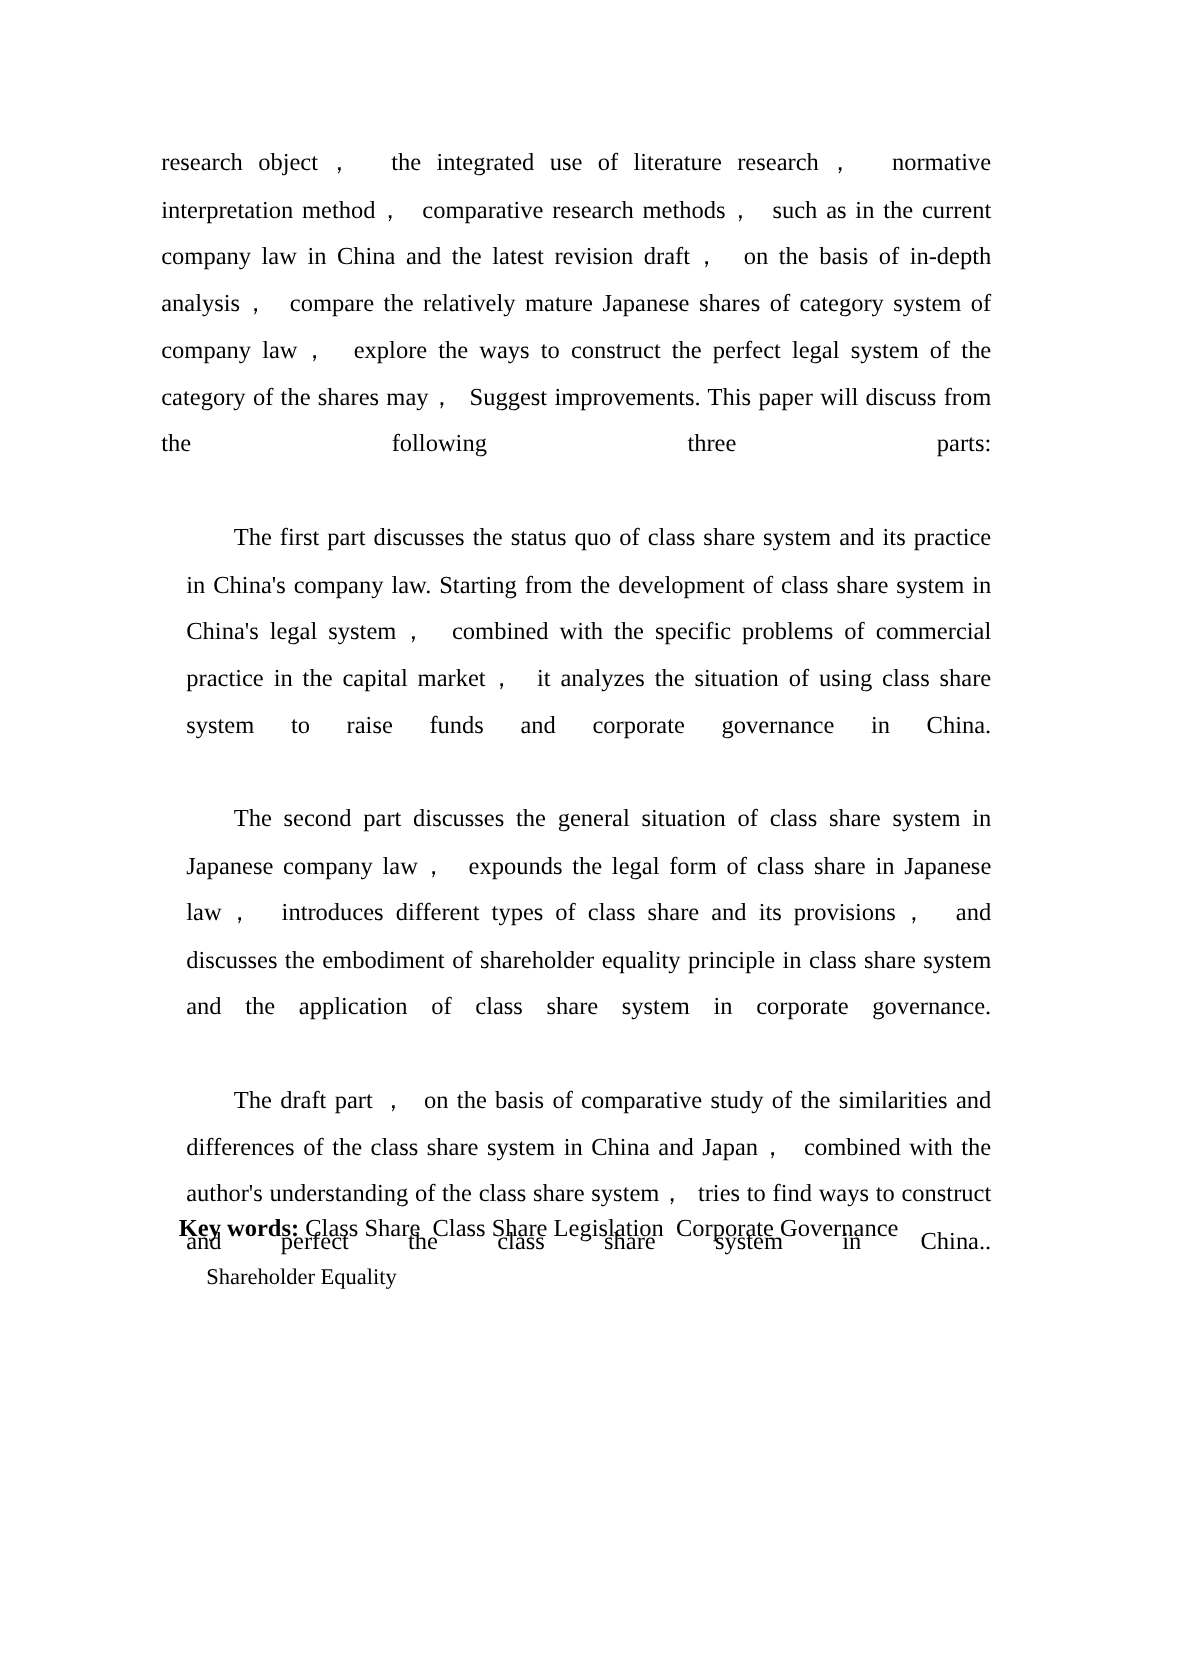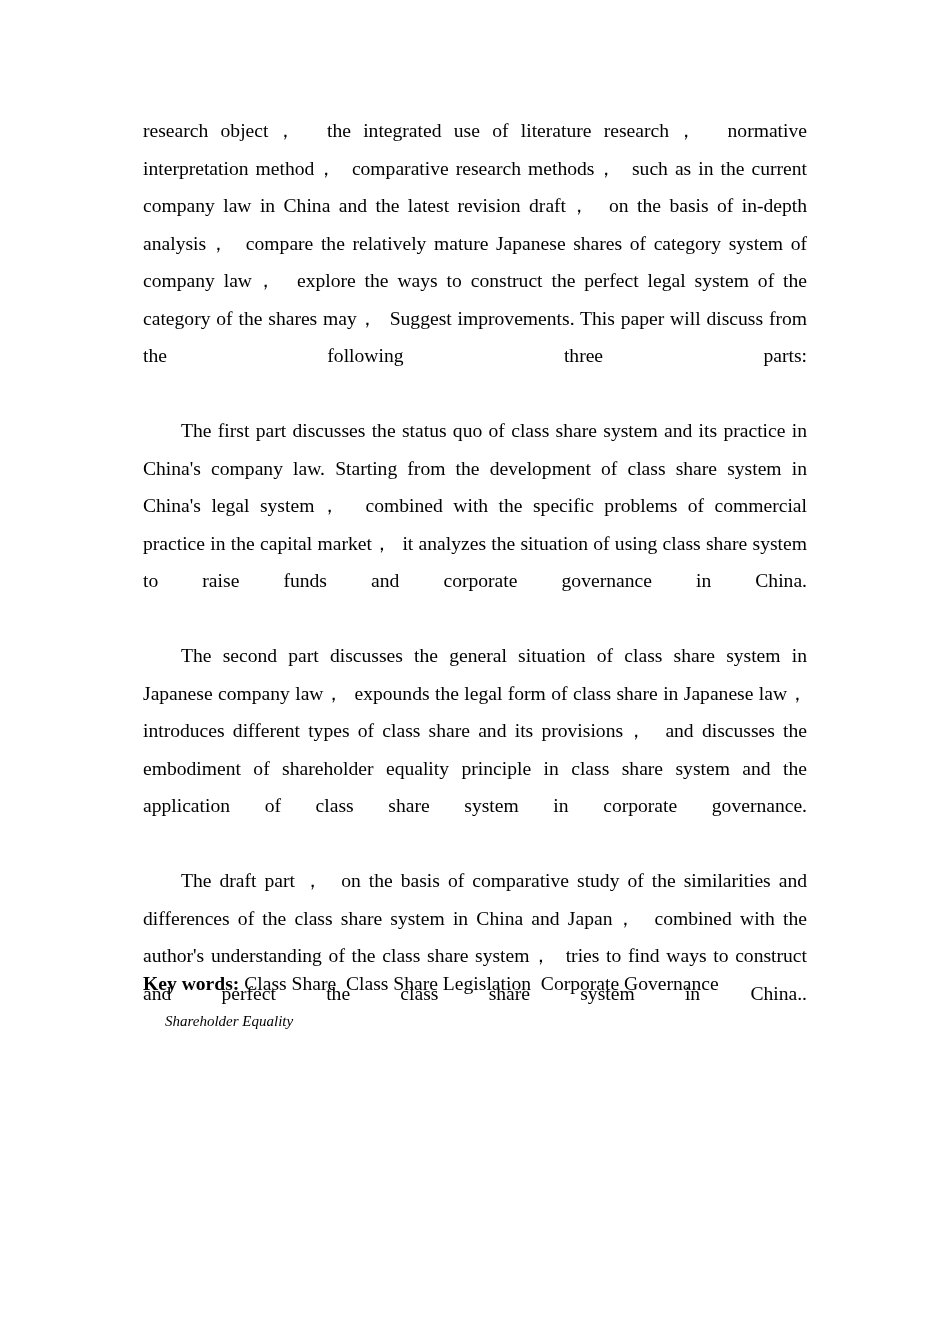--- a/index.html
+++ b/index.html
@@ -22,39 +22,40 @@
     position: absolute;
     left: 0;
     top: 0;
     width: 950px;
     height: 1344px;
     background: #ffffff;
   }
 
   .text-column {
     position: absolute;
-    left: 143px;
+    left: 129px;
     top: 112px;
     width: 664px;
   }
 
   p.body-para {
     margin: 0;
     padding: 0;
     font-size: 19.6px;
     line-height: 37.5px;
     text-align: justify;
     text-justify: inter-word;
     text-indent: 0;
     white-space: pre-wrap;
     word-spacing: 0.2px;
   }
 
   p.body-para.indented {
     text-indent: 38px;
+    margin-left: 20px;
   }
 
   
   p.body-para:after {
     content: "";
     display: inline-block;
     width: 100%;
   }
 
   .keywords-block {
@@ -69,25 +70,24 @@
     line-height: 37.5px;
     text-align: left;
     white-space: pre-wrap;
   }
 
   .keywords-label {
     font-weight: bold;
   }
 
   .keywords-continuation {
-    font-size: 15px;
+    font-size: 18px;
     line-height: 37.5px;
     padding-left: 22px;
     white-space: pre-wrap;
-    font-style: italic;
   }
 </style>
 </head>
 <body>
 
 <div class="page">
 
   <div class="text-column">
 
     <p class="body-para">research object，  the integrated use of literature research，  normative interpretation method，  comparative research methods，  such as in the current company law in China and the latest revision draft，  on the basis of in-depth analysis，  compare the relatively mature Japanese shares of category system of company law，  explore the ways to construct the perfect legal system of the category of the shares may，  Suggest improvements. This paper will discuss from the following three parts:</p>

